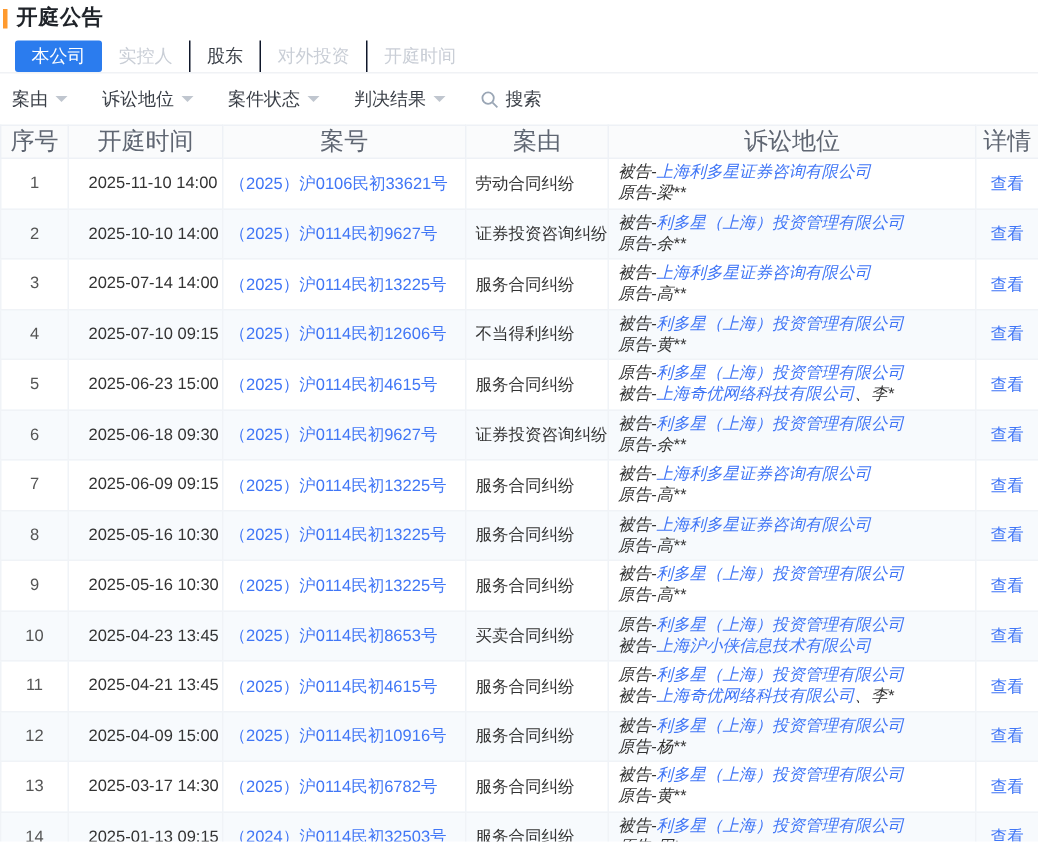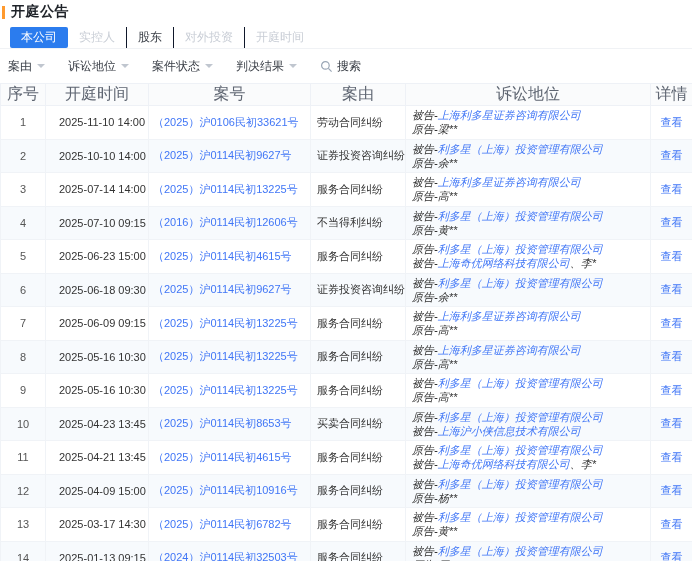--- a/index.html
+++ b/index.html
@@ -145,21 +145,21 @@
           <td class="c-cause">服务合同纠纷</td>
           <td class="c-parties">
             <div class="party"><span class="prefix">被告-</span><a class="link">上海利多星证券咨询有限公司</a></div>
             <div class="party"><span class="prefix">原告-</span><span class="plain">高**</span></div>
           </td>
           <td class="c-detail"><a class="link">查看</a></td>
         </tr>
         <tr class="even">
           <td class="c-index">4</td>
           <td class="c-time">2025-07-10 09:15</td>
-          <td class="c-case"><a class="link">（2016）沪0114民初12606号</a></td>
+          <td class="c-case"><a class="link">（2025）沪0114民初12606号</a></td>
           <td class="c-cause">不当得利纠纷</td>
           <td class="c-parties">
             <div class="party"><span class="prefix">被告-</span><a class="link">利多星（上海）投资管理有限公司</a></div>
             <div class="party"><span class="prefix">原告-</span><span class="plain">黄**</span></div>
           </td>
           <td class="c-detail"><a class="link">查看</a></td>
         </tr>
         <tr>
           <td class="c-index">5</td>
           <td class="c-time">2025-06-23 15:00</td>

